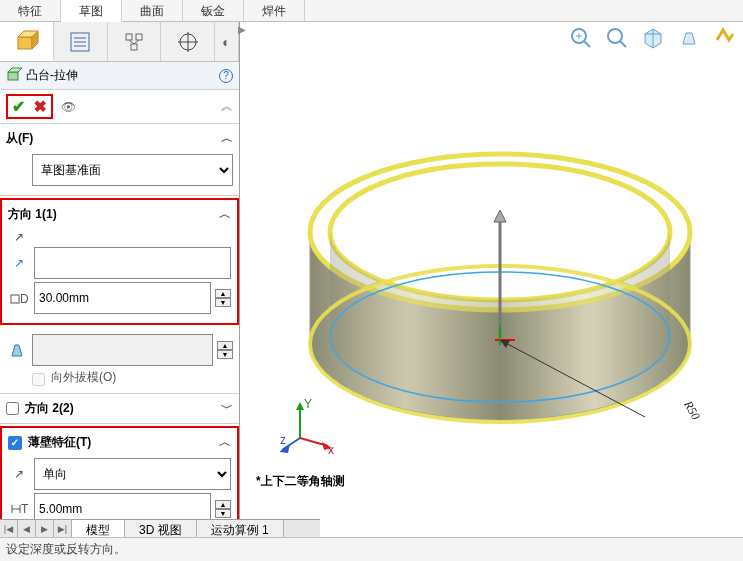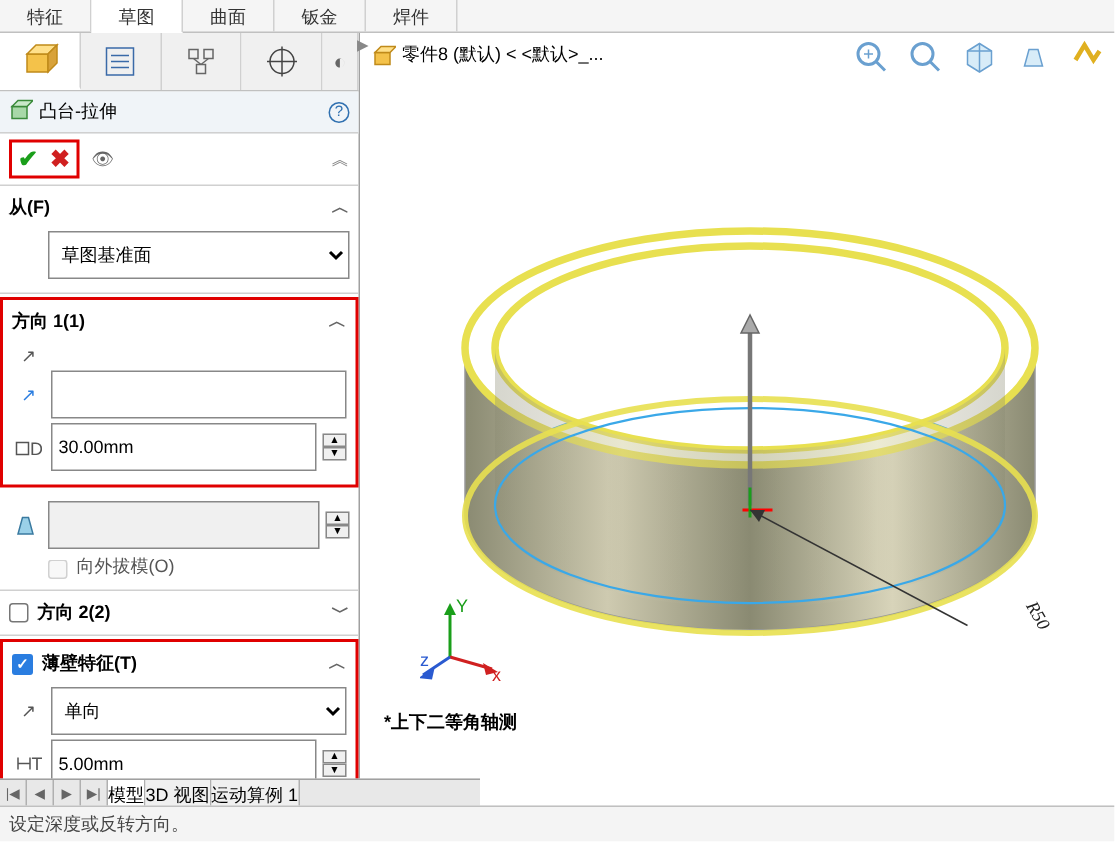--- a/index.html
+++ b/index.html
@@ -46,21 +46,21 @@
 .checkbox-row { display: flex; align-items: flex-end; gap: 6px; margin: 3px 0 3px 26px; color: #555; }
 .blue-check { width: 14px; height: 14px; background: #2a7de0; border-radius: 2px; display: inline-flex; align-items: center; justify-content: center; color: white; font-size: 10px; }
 .red-frame { border: 2px solid #e00000; padding: 0; margin: 2px 0; }
 .view-toolbar { position: absolute; top: 2px; right: 4px; display: flex; gap: 8px; }
 .vt-btn { width: 28px; height: 28px; display: flex; align-items: center; justify-content: center; }
 .breadcrumb { position: absolute; top: 6px; left: 8px; font-size: 12px; display:flex; align-items:center; gap:4px;}
 
 
 .bottom-tabs { position: absolute; bottom: 22px; left: 0; display: flex; height: 20px; background: #e8e8e8; border-top: 1px solid #a0a0a0; width: 240px; }
 .bottom-tabs .navbtn { width: 18px; text-align: center; border-right: 1px solid #b0b0b0; font-size: 9px; line-height: 18px; color:#666; }
-.bottom-tabs .tab { padding: 2px 0; border-right: 1px solid #b0b0b0; background: #f0f0f0; }
+.bottom-tabs .tab { padding: 2px 14px; border-right: 1px solid #b0b0b0; background: #f0f0f0; }
 .bottom-tabs .tab.active { background: #fff; }
 .status-bar { position: absolute; bottom: 0; left: 0; width: 100%; height: 24px; padding: 3px 6px; background: #f4f4f4; border-top: 1px solid #c0c0c0; font-size: 11px; color: #444; }
 
 
 .ring-svg { position: absolute; top: 100px; left: 50px; }
 .triad { position: absolute; left: 40px; bottom: 80px; }
 .view-label { position: absolute; left: 16px; bottom: 48px; font-weight: bold; color:#000;}
 .dim-label { position:absolute; right:42px; bottom:120px; font-style:italic; color:#222; transform: rotate(60deg); font-family: serif; }
 .hi { background: #7db7ff; }
 </style>
@@ -230,27 +230,20 @@
                 <span>▼</span>
               </div>
         </div>
       </div>
     </div>
     </div>
   </div>
 
   <div class="right-area">
     <div style="position:absolute;left:-2px;top:2px;color:#888;font-size:10px">▶</div>
-    <div class="breadcrumb">
-      <svg width="16" height="16">
-          <rect x="2" y="6" width="10" height="8" fill="#f4c24a" stroke="#c08a1a"></rect>
-          <polygon points="2,6 6,2 16,2 12,6" fill="#ffe08a" stroke="#c08a1a"></polygon>
-        </svg>
-      <span>零件8 (默认) &lt; &lt;默认&gt;_...</span>
-    </div>
 
     <div class="view-toolbar">
       <span class="vt-btn">
           <svg width="24" height="24">
             <circle cx="10" cy="10" r="7" fill="none" stroke="#6aa0d0" stroke-width="2"></circle>
             <line x1="15" y1="15" x2="21" y2="21" stroke="#6aa0d0" stroke-width="2"></line>
             <line x1="7" y1="10" x2="13" y2="10" stroke="#6aa0d0"></line>
             <line x1="10" y1="7" x2="10" y2="13" stroke="#6aa0d0"></line>
           </svg>
         </span>

